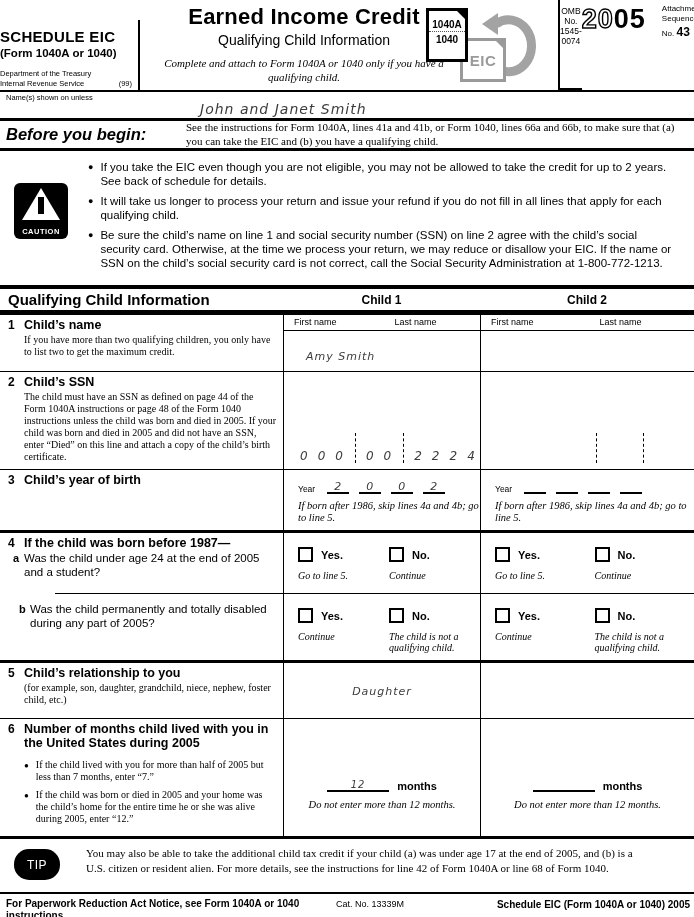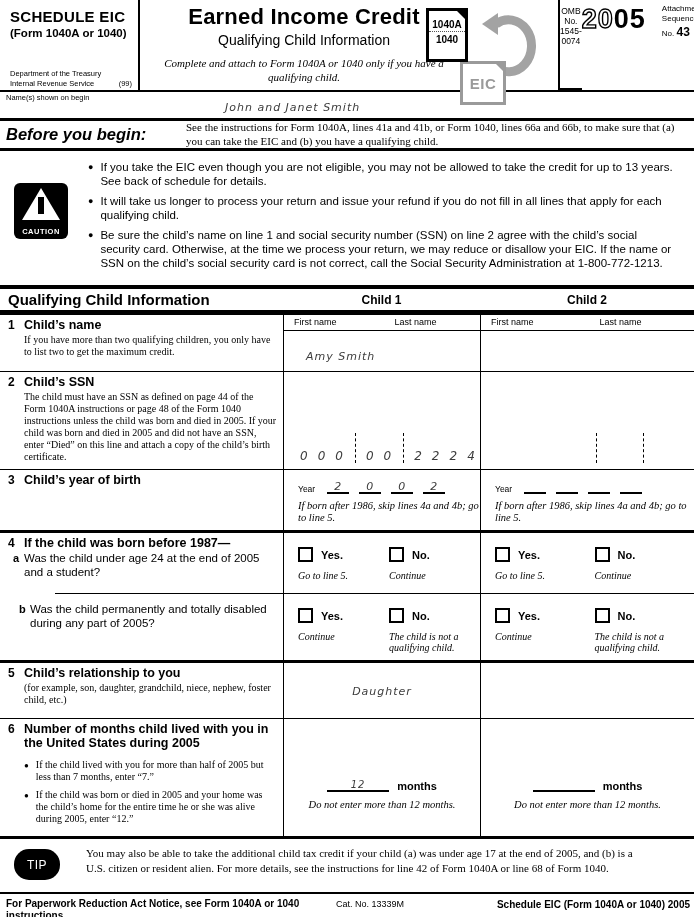--- a/index.html
+++ b/index.html
@@ -6,50 +6,50 @@
   body { background:#e8e8e8; }
   .page {
     width:694px; height:917px; margin:0 auto; background:#fff; color:#000;
     font-family:"Liberation Sans", sans-serif; position:relative; overflow:hidden;
   }
   .serif { font-family:"Liberation Serif", serif; }
   .hand { font-family:"DejaVu Sans", sans-serif; font-style:italic; color:#3c3c3c; letter-spacing:1px; }
 
   
   .header { height:92px; border-bottom:2px solid #000; display:flex; }
-  .h-left { width:140px; padding:8px 4px 2px 10px; border-right:2px solid #000; display:flex; flex-direction:column; }
+  .h-left { width:140px; padding:8px 4px 2px 0; border-right:2px solid #000; display:flex; flex-direction:column;margin-top:20px; }
   .h-left .sched { font-size:15px; font-weight:bold; letter-spacing:.3px; }
   .h-left .formno { font-size:11.5px; font-weight:bold; margin-top:2px; }
   .h-left .dept { margin-top:auto; font-size:7.5px; line-height:1.25; }
   .h-left .dept .row99 { display:flex; justify-content:space-between; padding-right:2px; }
   .h-center { flex:1; position:relative; padding-top:4px; }
   .h-center .title { font-size:22px; font-weight:bold; text-align:center; width:300px; margin-left:14px; letter-spacing:.2px; }
   .h-center .subtitle { font-size:14px; text-align:center; width:300px; margin-left:14px; margin-top:2px; }
   .h-center .attach-note { font-family:"Liberation Serif", serif; font-style:italic; font-size:11px; text-align:center; width:280px; margin-left:24px; margin-top:8px; line-height:1.3; }
   .icon-cluster { position:absolute; right:14px; top:4px; width:118px; height:86px; }
   .doc-black { position:absolute; left:0; top:4px; width:42px; height:54px; background:#fff; border:3px solid #000; z-index:3; text-align:center; }
   .doc-black .fold { position:absolute; right:-1px; top:-1px; width:0; height:0; border-top:10px solid #000; border-left:10px solid transparent; }
   .doc-black .l1 { font-size:10px; font-weight:bold; margin-top:8px; border-bottom:1px dotted #555; padding-bottom:1px; }
   .doc-black .l2 { font-size:10px; font-weight:bold; margin-top:2px; }
-  .doc-gray { position:absolute; left:34px; top:57px; width:46px; height:44px; background:#fff; border:3px solid #9a9a9a; z-index:2; display:flex; align-items:center; justify-content:center; }
+  .doc-gray { position:absolute; left:34px; top:34px; width:46px; height:44px; background:#fff; border:3px solid #9a9a9a; z-index:2; display:flex; align-items:center; justify-content:center; }
   .doc-gray .fold { position:absolute; right:-1px; top:-1px; width:0; height:0; border-top:9px solid #9a9a9a; border-left:9px solid transparent; }
   .doc-gray .eic { font-size:15px; font-weight:bold; color:#9a9a9a; letter-spacing:.5px; }
   .arrow-svg { position:absolute; right:0; top:6px; z-index:1; }
   .h-right { width:136px; border-left:2px solid #000; display:flex; }
   .omb { font-size:8.5px; text-align:center; padding:6px 0 5px; border-bottom:2px solid #000; }
   .year-big { text-align:center; font-size:27px; font-weight:bold; margin-top:4px; letter-spacing:1px; }
   .year-outline { color:#fff; -webkit-text-stroke:1.4px #000; }
   .attach { font-size:8px; padding-left:16px; margin-top:4px; line-height:1.3; }
   .attach .no { font-size:12px; font-weight:bold; }
 
   
   .name-row { height:29px; border-bottom:3px solid #000; display:flex; }
   .name-left { flex:1; position:relative; }
   .name-left .lbl { font-size:7.5px; padding:1px 0 0 6px; }
-  .name-left .val { position:absolute; left:200px; top:9px; font-size:11px;margin-left:25px; }
+  .name-left .val { position:absolute; left:200px; top:9px; font-size:14px; }
   .ssn-box { width:160px; border-left:1px solid #000; }
   .ssn-box .lbl { font-size:8px; font-weight:bold; text-align:center; padding-top:1px; }
   .ssn-val { display:flex; justify-content:center; align-items:center; margin-top:2px; font-size:11px; }
   .ssn-val .sep { border-left:1px dotted #000; height:13px; margin:0 7px; width:1px; }
 
   
   .before { height:30px; border-bottom:3px solid #000; display:flex; align-items:center; }
   .before .big { font-size:16.5px; font-weight:bold; font-style:italic; width:186px; padding-left:6px; }
   .before .txt { font-size:11px; width:500px; line-height:1.2; }
 
@@ -180,40 +180,40 @@
         <div>
           <span>Sequence No.</span>
           <span class="no">43</span>
         </div>
       </div>
     </div>
   </div>
 
   <div class="name-row">
     <div class="name-left">
-      <div class="lbl">Name(s) shown on begin</div>
+      <div class="lbl">Name(s) shown on unless</div>
       <div class="val hand">John and Janet Smith</div>
     </div>
   </div>
 
   <div class="before">
     <div class="big">Before you begin:</div>
     <div class="txt serif">See the instructions for Form 1040A, lines 41a and 41b, or Form 1040, lines 66a and 66b, to make sure that (a) you can take the EIC and (b) you have a qualifying child.</div>
   </div>
 
   <div class="caution">
     <div class="caution-icon">
       <div class="tri"></div>
       <div class="bar"></div>
       <div class="cap">CAUTION</div>
     </div>
     <div class="bullets">
       <div class="bullet">
         <span class="dot">●</span>
-        <span class="btxt">If you take the EIC even though you are not eligible, you may not be allowed to take the credit for up to 13 years. See back of schedule for details.</span>
+        <span class="btxt">If you take the EIC even though you are not eligible, you may not be allowed to take the credit for up to 2 years. See back of schedule for details.</span>
       </div>
       <div class="bullet">
         <span class="dot">●</span>
         <span class="btxt">It will take us longer to process your return and issue your refund if you do not fill in all lines that apply for each qualifying child.</span>
       </div>
       <div class="bullet">
         <span class="dot">●</span>
         <span class="btxt">Be sure the child’s name on line 1 and social security number (SSN) on line 2 agree with the child’s social security card. Otherwise, at the time we process your return, we may reduce or disallow your EIC. If the name or SSN on the child’s social security card is not correct, call the Social Security Administration at 1-800-772-1213.</span>
       </div>
     </div>

